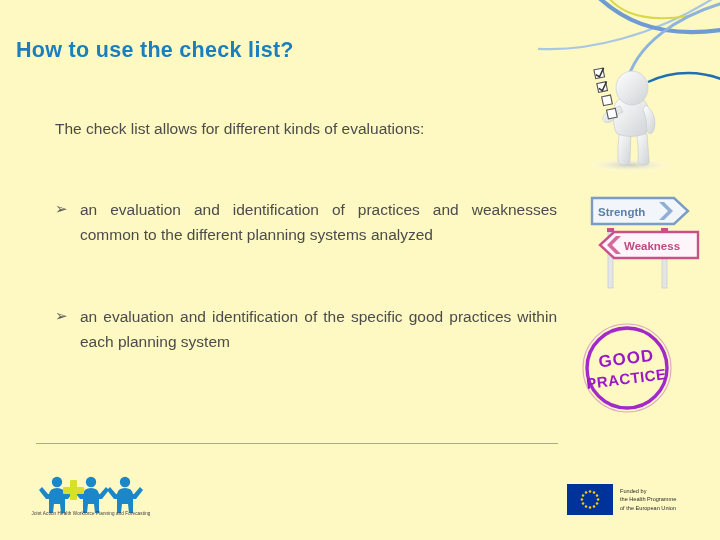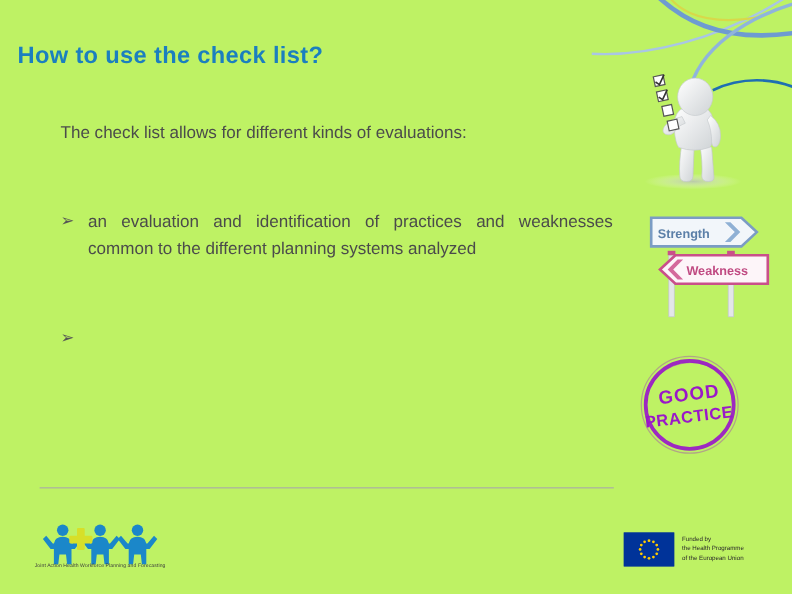--- a/index.html
+++ b/index.html
@@ -1,34 +1,34 @@
 <!DOCTYPE html>
 <html><head>
 <meta charset="utf-8">
 <style>
   html,body{margin:0;padding:0;}
   body{
     width:720px;height:540px;overflow:hidden;background:#ffffff;
     font-family:"Liberation Sans",sans-serif;
     -webkit-font-smoothing:antialiased;
   }
-  .slide{position:relative;width:720px;height:540px;background:#bef264;overflow:hidden;}
+  .slide{position:relative;width:720px;height:540px;background:#fef9c3;overflow:hidden;}
 
   
   .swoosh{position:absolute;top:-10px;right:-8px;width:190px;height:95px;pointer-events:none;}
 
   
   .title{
     position:absolute;left:16px;top:38px;
     font-size:21.5px;font-weight:bold;letter-spacing:.3px;
     color:#1B7FBF;white-space:nowrap;
   }
 
   
-  .body-col{position:absolute;left:55px;top:108px;width:502px;}
+  .body-col{position:absolute;left:55px;top:116px;width:502px;}
 
   .intro{
     font-size:15.5px;line-height:1.62;color:#4b4b4b;
     text-align:justify;text-align-last:left;
     margin:0;
   }
 
   .bullet{
     position:relative;display:block;
     font-size:15.5px;line-height:1.62;color:#4b4b4b;
@@ -90,20 +90,21 @@
 
     <div class="bullet">
       <span class="mark">➢</span>
       <span>an evaluation and identification of practices and weaknesses common to the different planning systems analyzed</span>
     </div>
 
     <div class="gap-2"></div>
 
     <div class="bullet">
       <span class="mark">➢</span>
+      <span>an evaluation and identification of the specific good practices within each planning system</span>
     </div>
   </div>
 
   <div class="divider"></div>
 
   <svg class="fig-check" viewBox="0 0 152 115">
     <defs>
       <linearGradient id="bodyG" x1="0" y1="0" x2="1" y2="1">
         <stop offset="0%" stop-color="#ffffff"></stop>
           <stop offset="100%" stop-color="#cfd3d6"></stop>

